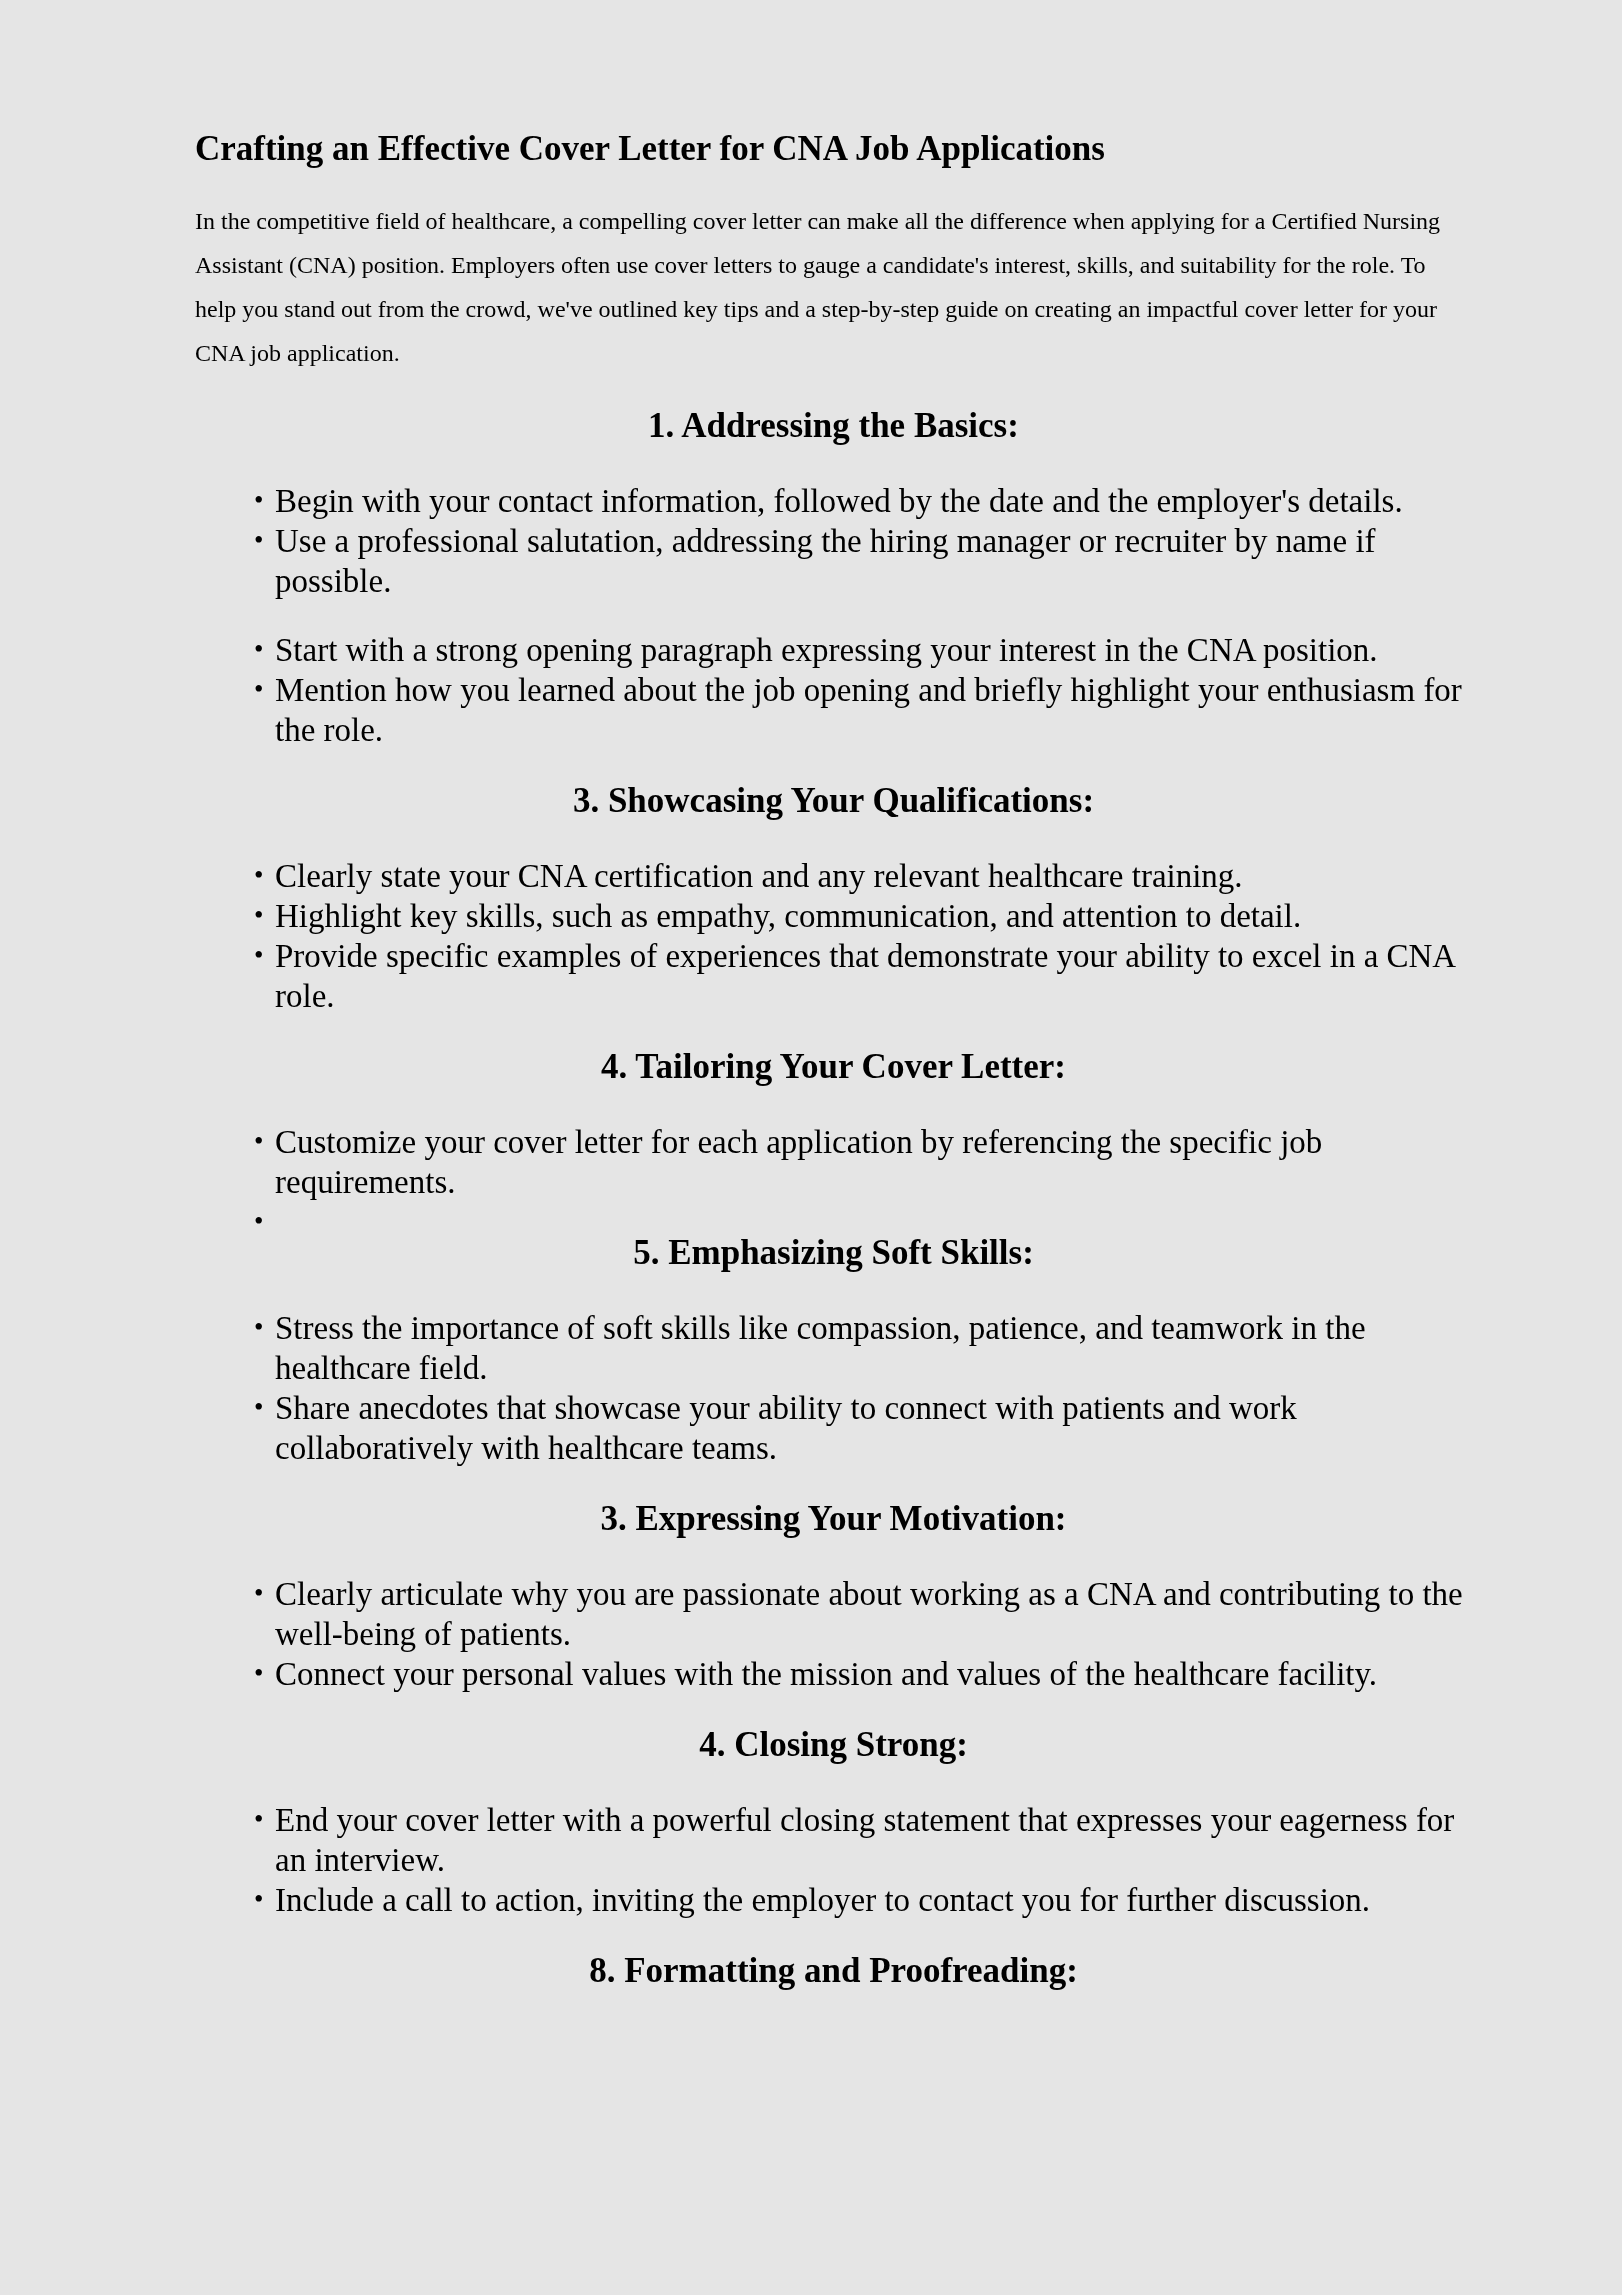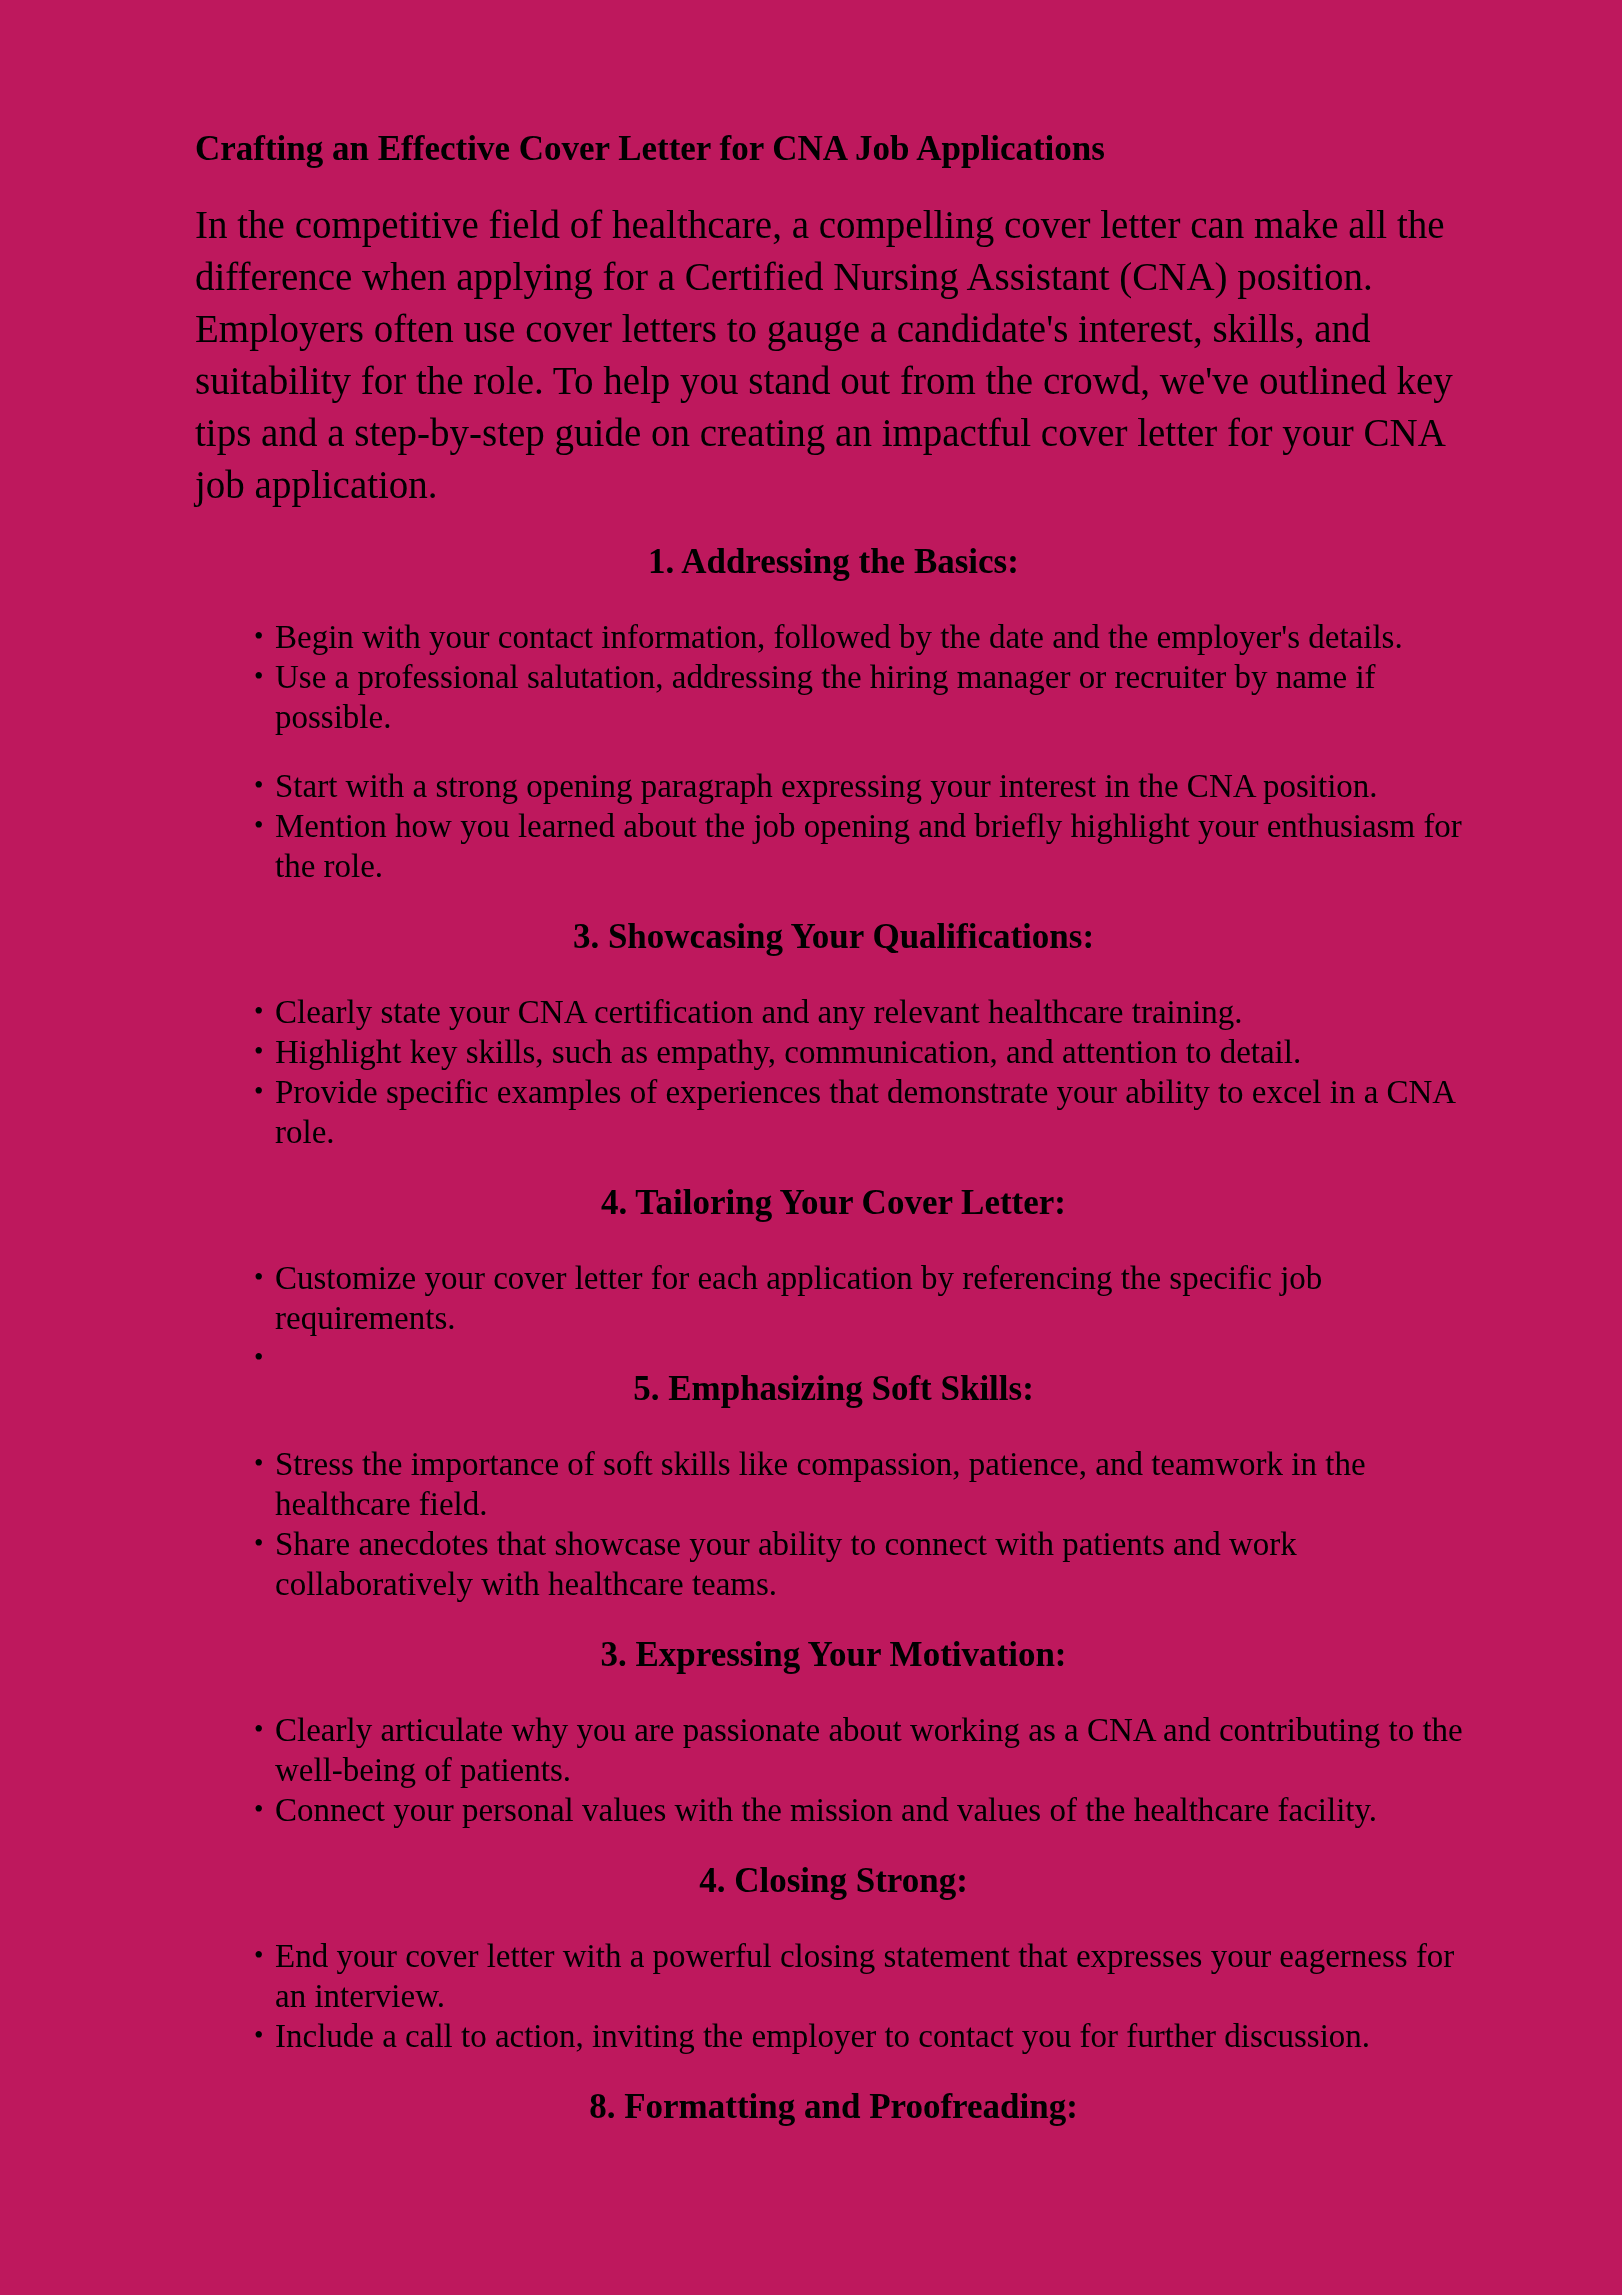--- a/index.html
+++ b/index.html
@@ -13,32 +13,32 @@
     position: relative;
     font-family: "Liberation Serif", "DejaVu Serif", serif;
     color: #000000;
     -webkit-font-smoothing: antialiased;
   }
   .page {
     box-sizing: border-box;
     width: 1622px;
     height: 2295px;
     padding: 127px 150px 0 195px;
-    background: #be185d;
+    background: #e5e5e5;
     overflow: hidden;
   }
   .doc-title {
     font-size: 35px;
     line-height: 43px;
     font-weight: bold;
     margin: 0 0 29px 0;
   }
   .intro {
-    font-size: 39px;
-    line-height: 52px;
+    font-size: 24px;
+    line-height: 44px;
     margin: 0 0 29px 0;
   }
   .section-heading {
     font-size: 35px;
     line-height: 43px;
     font-weight: bold;
     margin: 0 0 34px 0;
     text-align: center;
   }
   ul.bullets {

